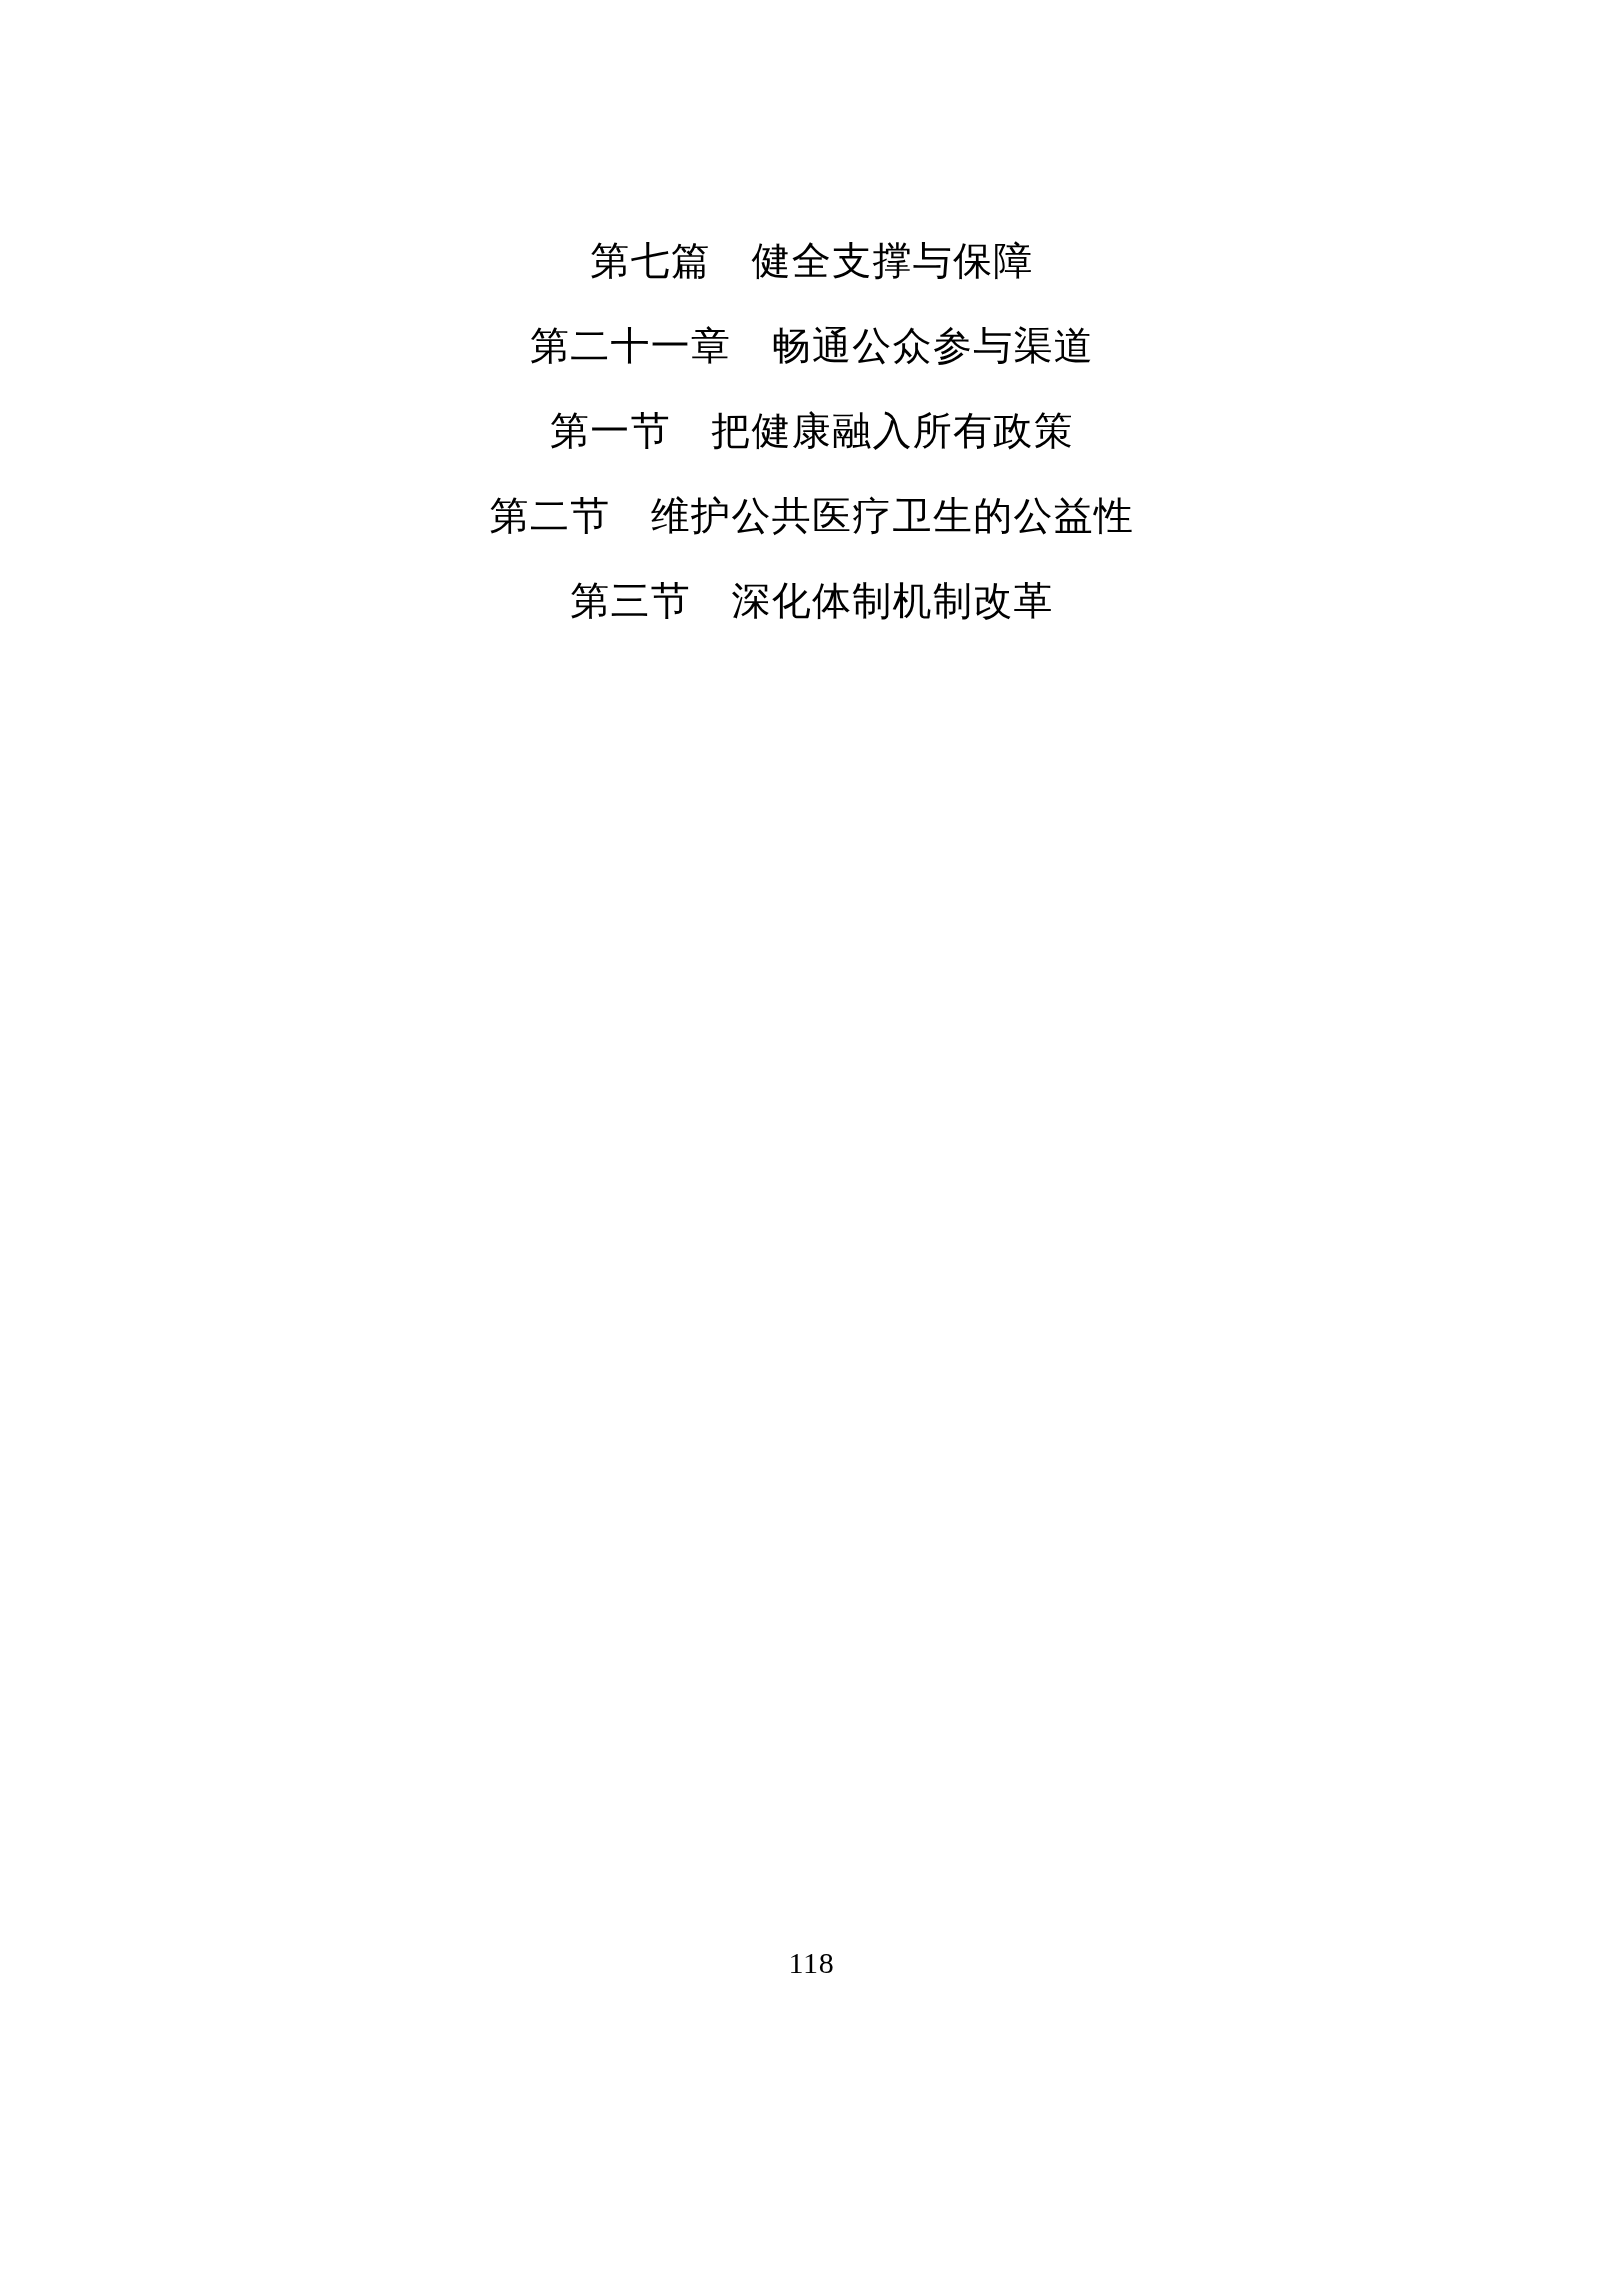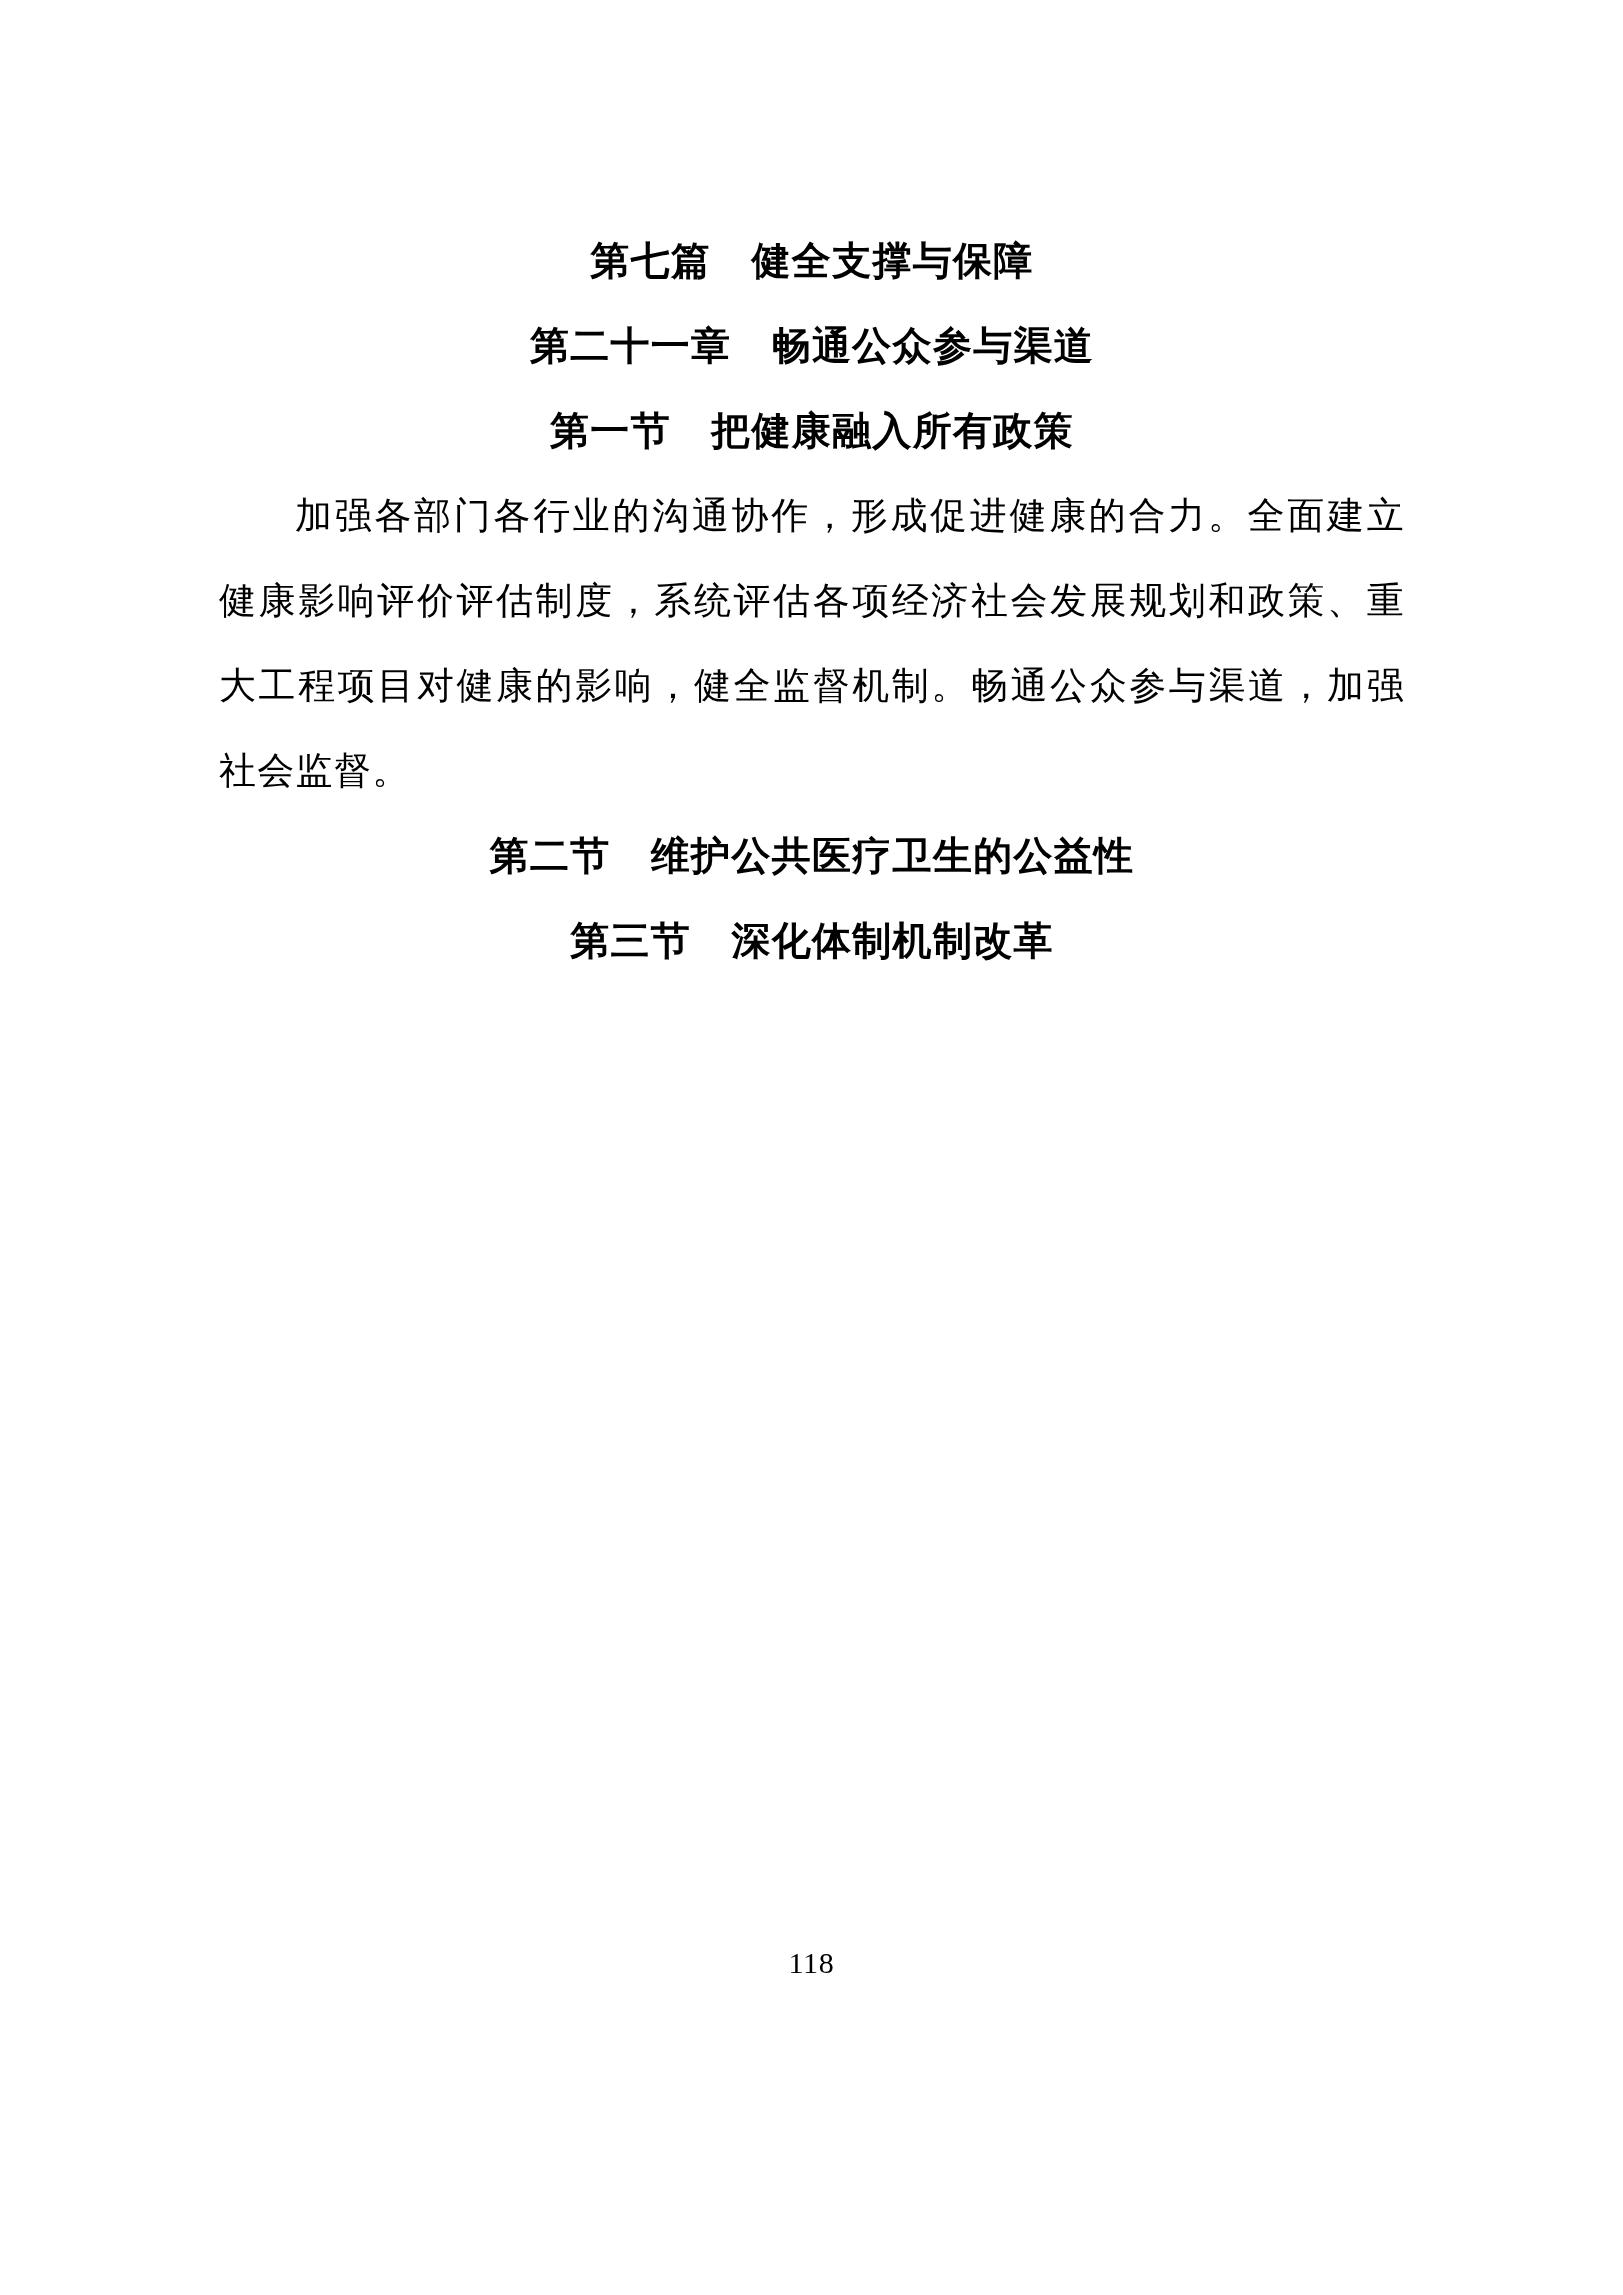--- a/index.html
+++ b/index.html
@@ -18,21 +18,21 @@
   }
   .content {
     position: absolute;
     left: 219px;
     top: 218px;
     width: 1186px;
   }
   .doc-heading {
     margin: 0;
     font-size: 39px;
-    font-weight: 700;
+    font-weight: 400;
     line-height: 85px;
     letter-spacing: 1.3px;
     text-align: center;
     white-space: nowrap;
   }
   .doc-para {
     margin: 0;
     font-size: 37px;
     font-weight: 400;
     line-height: 85px;
@@ -56,21 +56,20 @@
 
 <div class="page">
   <div class="content">
 
     <h1 class="doc-heading">第七篇　健全支撑与保障</h1>
 
     <h2 class="doc-heading">第二十一章　畅通公众参与渠道</h2>
 
     <h3 class="doc-heading">第一节　把健康融入所有政策</h3>
 
-    <p class="doc-para">加强各部门各行业的沟通协作，形成促进健康的合力。全面建立健康影响评价评估制度，系统评估各项经济社会发展规划和政策、重大工程项目对健康的影响，健全监督机制。畅通公众参与渠道，加强社会监督。</p>
 
     <h3 class="doc-heading">第二节　维护公共医疗卫生的公益性</h3>
 
 
     <h3 class="doc-heading">第三节　深化体制机制改革</h3>
 
 
   </div>
 
   <div class="page-number">118</div>

